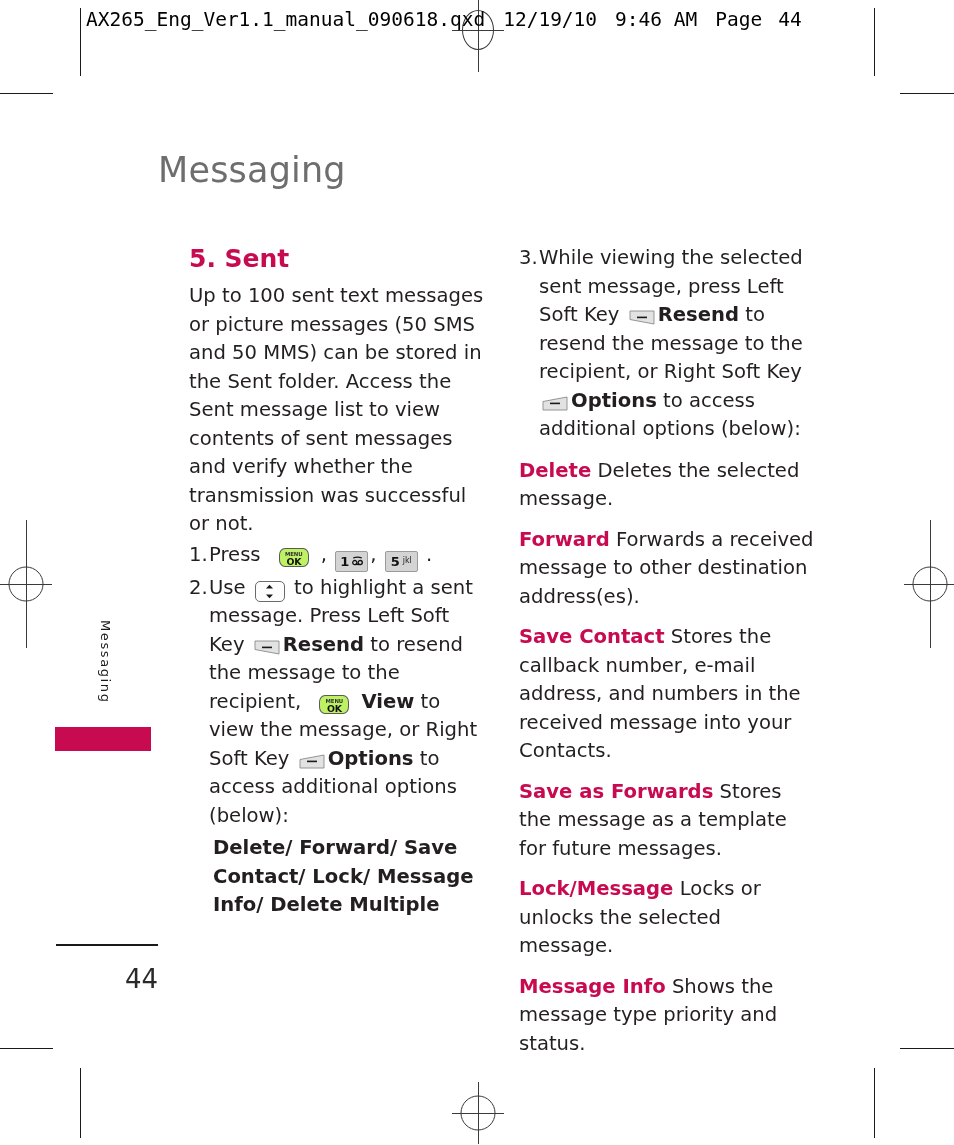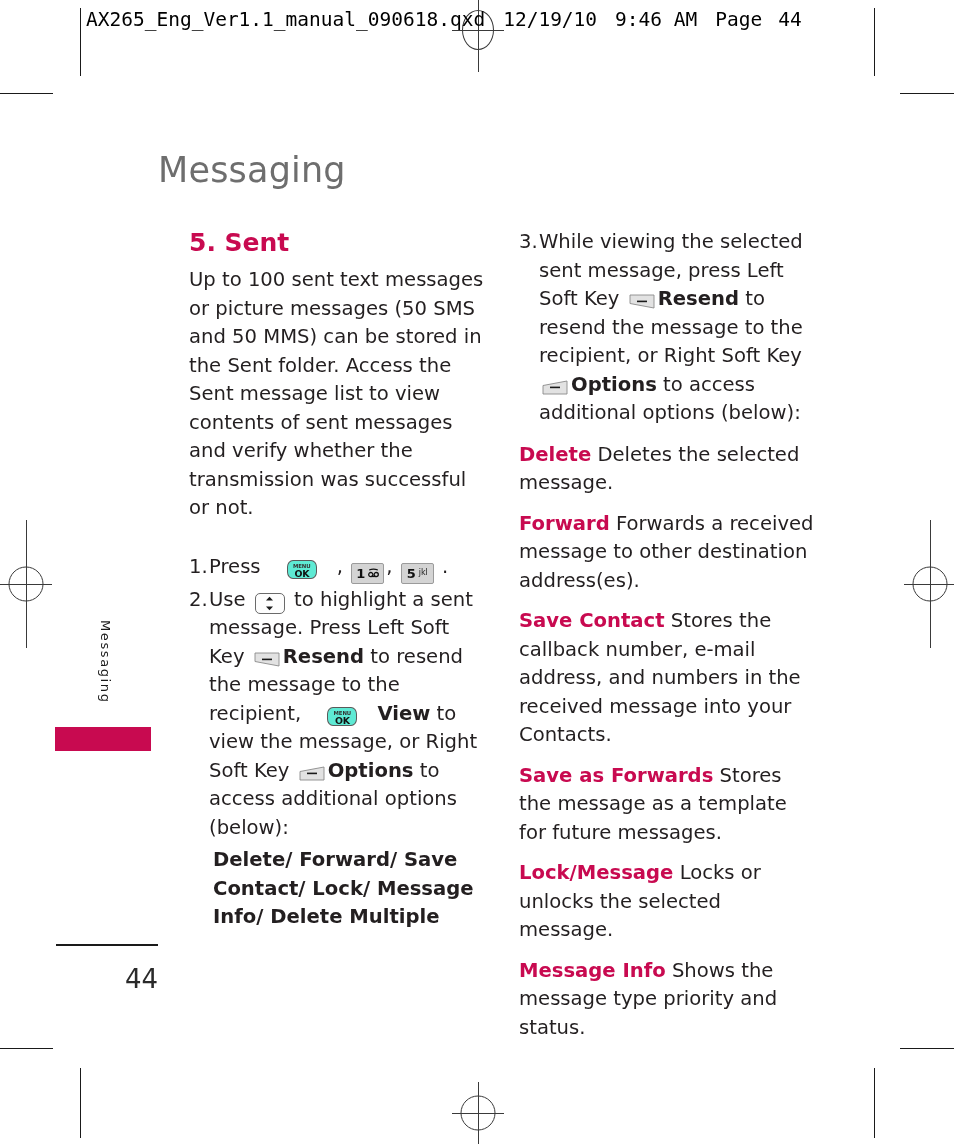--- a/index.html
+++ b/index.html
@@ -56,53 +56,53 @@
     position: absolute; left: 56px; top: 944px; width: 102px; height: 2px;
     background: #1a1a1a;
   }
   .folio {
     position: absolute; left: 125px; top: 964px;
     font-size: 26px; color: #2a2a2a;
   }
 
   
   .col {
-    position: absolute; top: 228px;
+    position: absolute; top: 244px;
     font-size: 19.6px; line-height: 28.5px; color: #231f20;
   }
   .col-left  { left: 189px; width: 300px; }
   .col-right { left: 519px; width: 300px; }
 
   .sect-head {
     color: #c80a50; font-size: 25px; font-weight: 700;
     margin: 0 0 8px 0; line-height: 30px;
   }
   p { margin: 0; }
-  .para { margin-bottom: 30px; }
+  .para { margin-bottom: 2px; }
   .para-tight { margin-bottom: 12px; }
 
   .num-item { display: flex; margin-bottom: 0px; }
   .num-item .num { flex: 0 0 auto; width: 20px; }
   .num-item .txt { flex: 1 1 auto; }
 
   b, .bold { font-weight: 700; }
   .term { color: #c80a50; font-weight: 700; }
 
   
   .key {
     display: inline-block; vertical-align: -4px;
     position: relative;
   }
 
   
   .key-ok {
     width: 30px; height: 19px; border: 1.2px solid #5a5a5a;
-    border-radius: 6px/7px; background: #5eead4;
+    border-radius: 6px/7px; background: #bef264;
     text-align: center; line-height: 1;
-    margin: 0 20px;
+    margin: 0 12px;
   }
   .key-ok .k-menu {
     display: block; font-size: 5.4px; color: #333; font-weight: 700;
     line-height: 6px; margin-top: 2.2px; letter-spacing: -0.1px;
   }
   .key-ok .k-ok {
     display: block; font-size: 9.4px; color: #111; font-weight: 700;
     line-height: 9px; margin-top: -0.3px; letter-spacing: -0.2px;
   }
 

